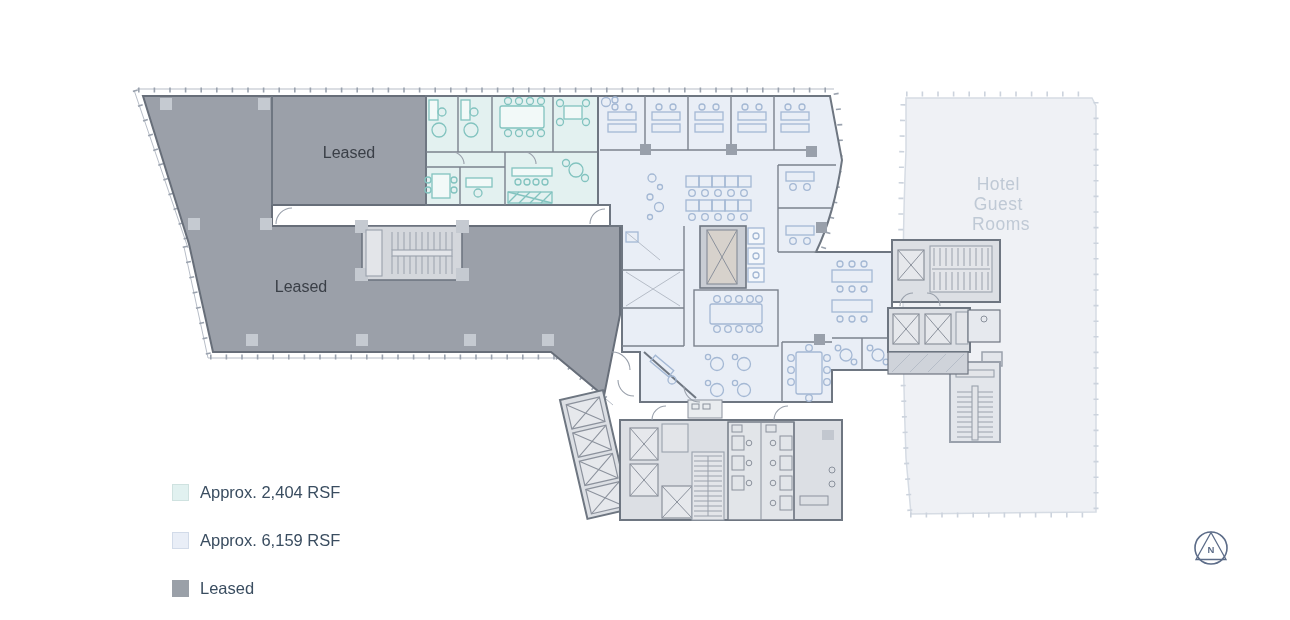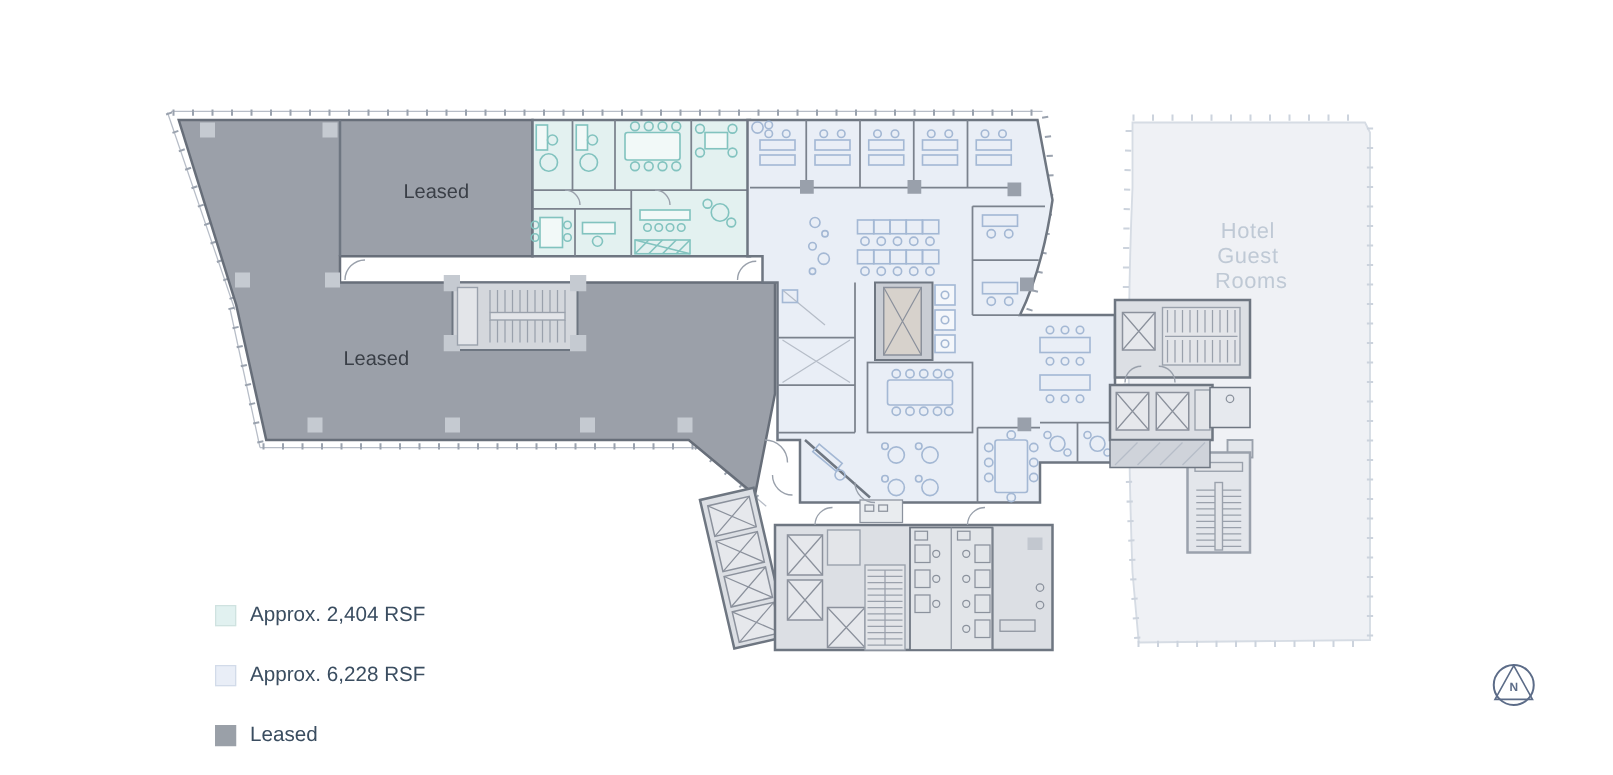--- a/index.html
+++ b/index.html
@@ -430,21 +430,21 @@
   </g>
 </svg>
 
 <div class="legend">
   <div class="legend-row">
     <span class="swatch" style="background-color: rgb(225, 241, 240);"></span>
     <span class="legend-label">Approx. 2,404 RSF</span>
   </div>
   <div class="legend-row">
     <span class="swatch" style="background-color: rgb(233, 238, 247);"></span>
-    <span class="legend-label">Approx. 6,228 RSF</span>
+    <span class="legend-label">Approx. 6,159 RSF</span>
   </div>
   <div class="legend-row">
     <span class="swatch" style="background-color: rgb(154, 160, 168);"></span>
     <span class="legend-label">Leased</span>
   </div>
 </div>
 
 </div>
 
 </body></html>

